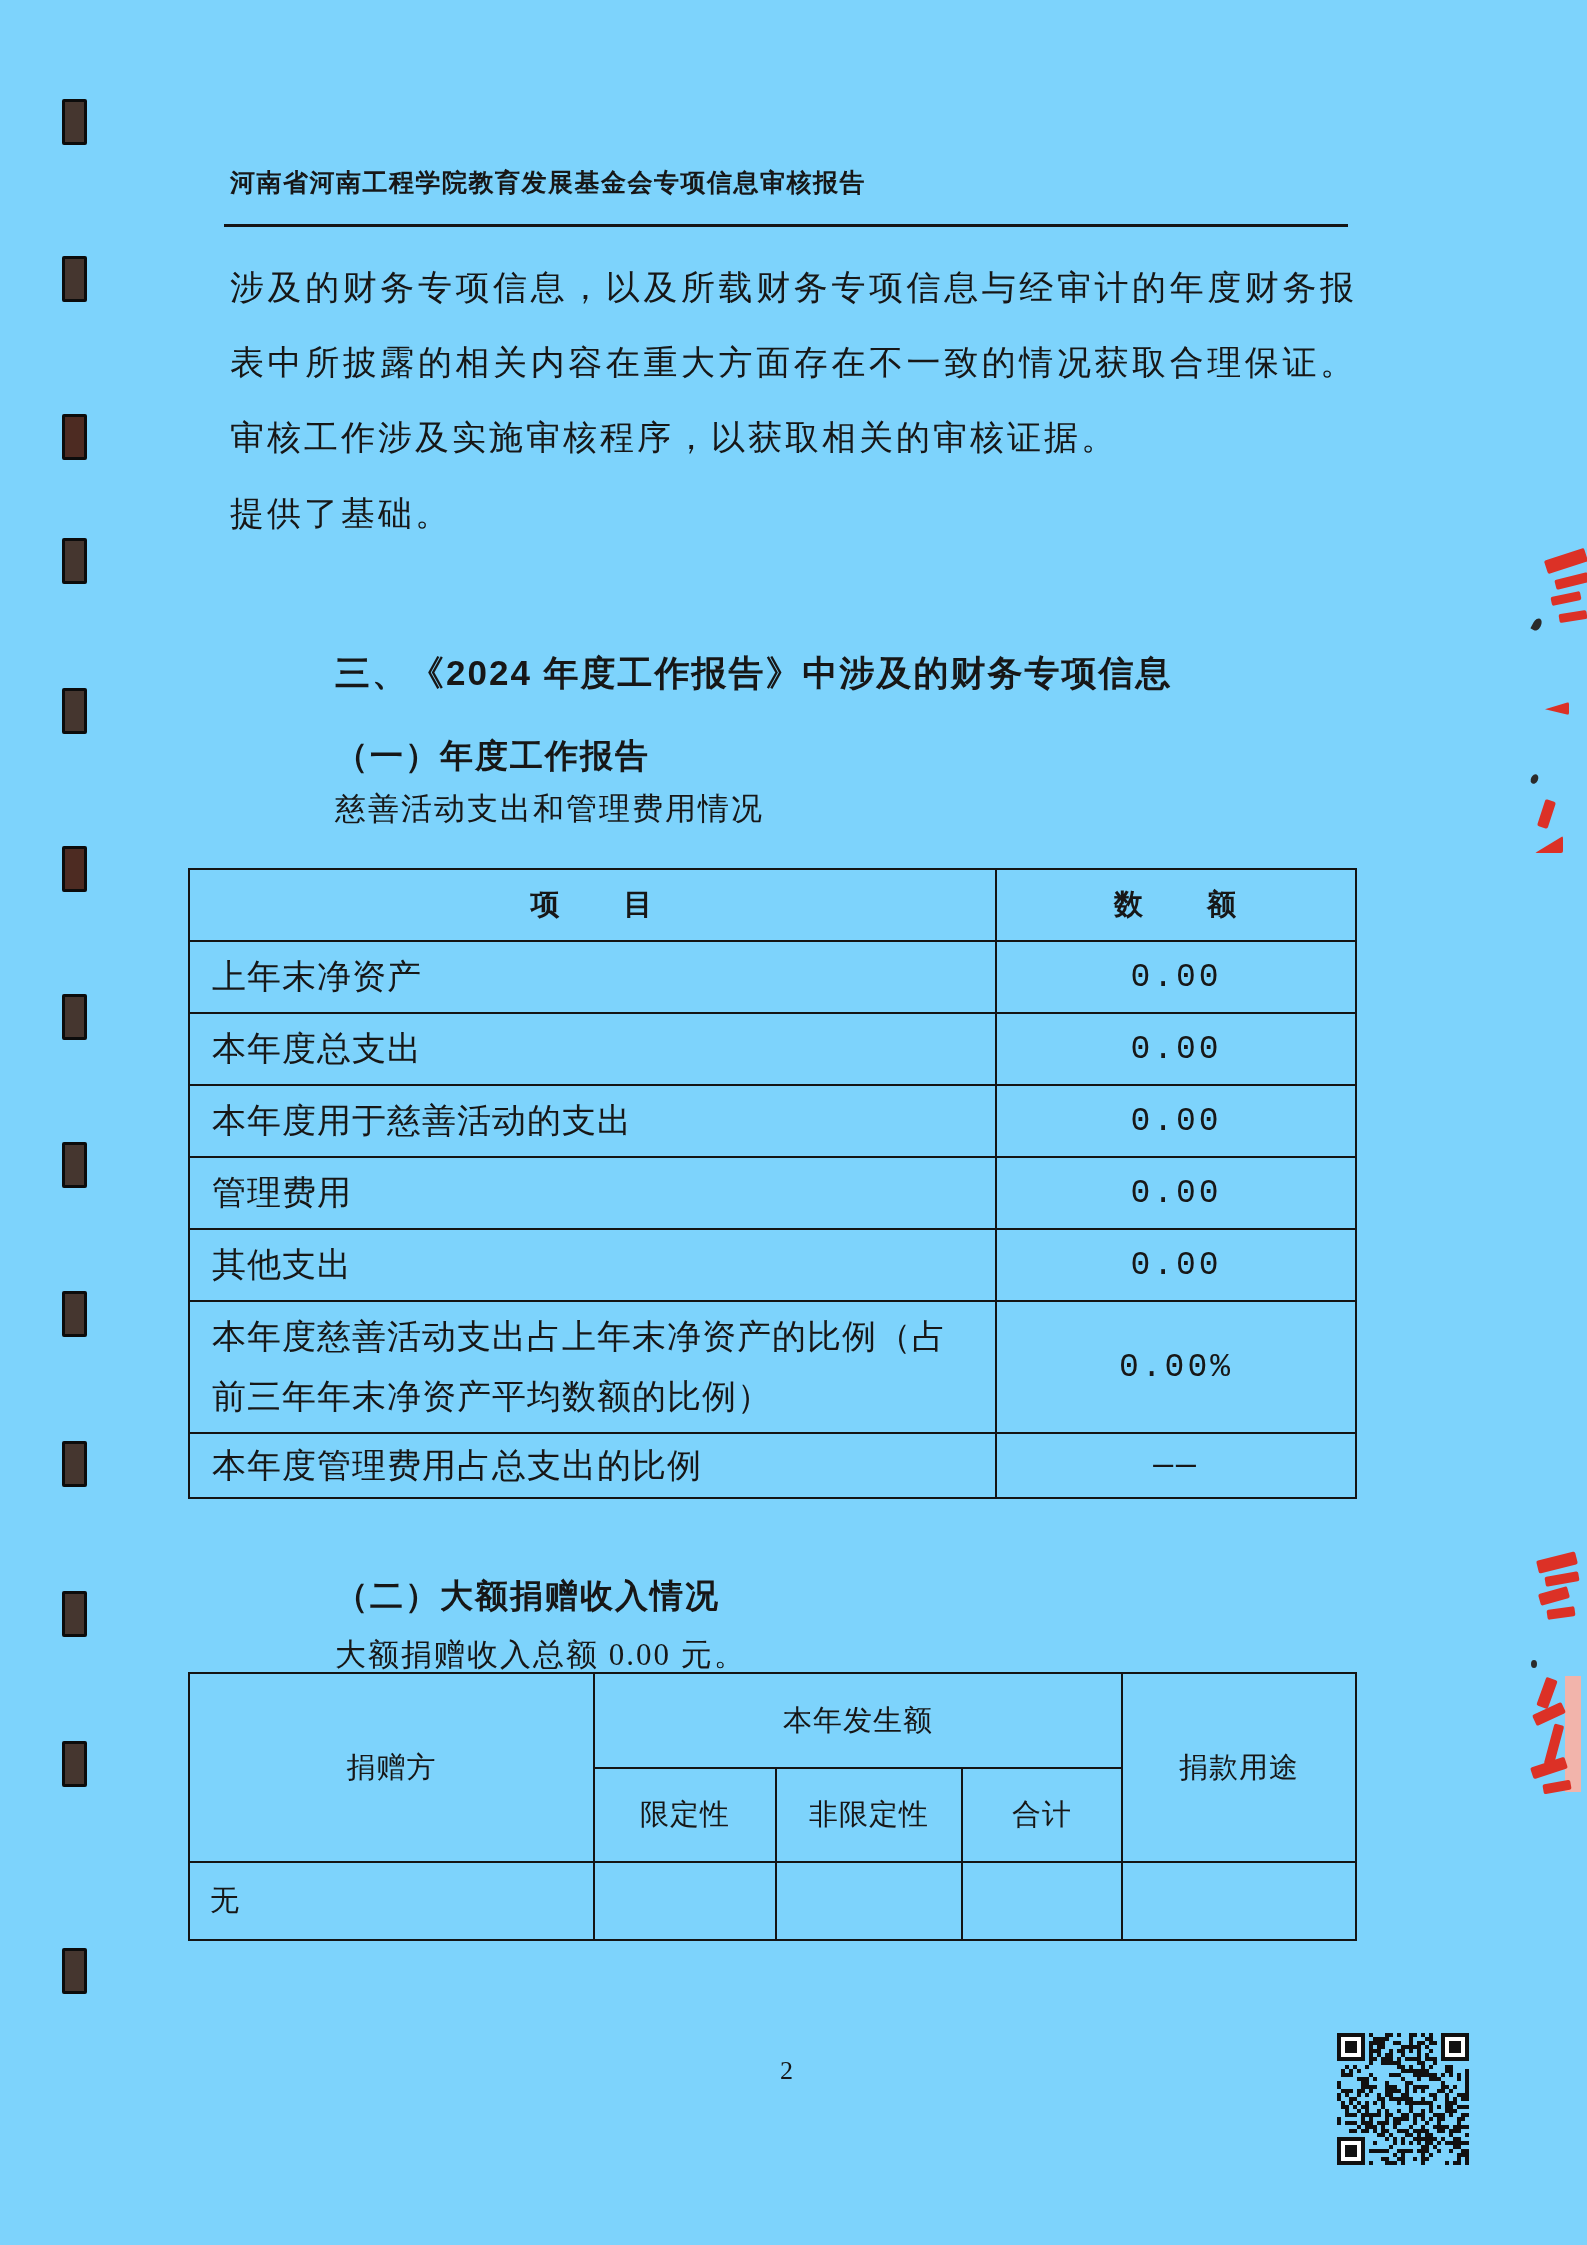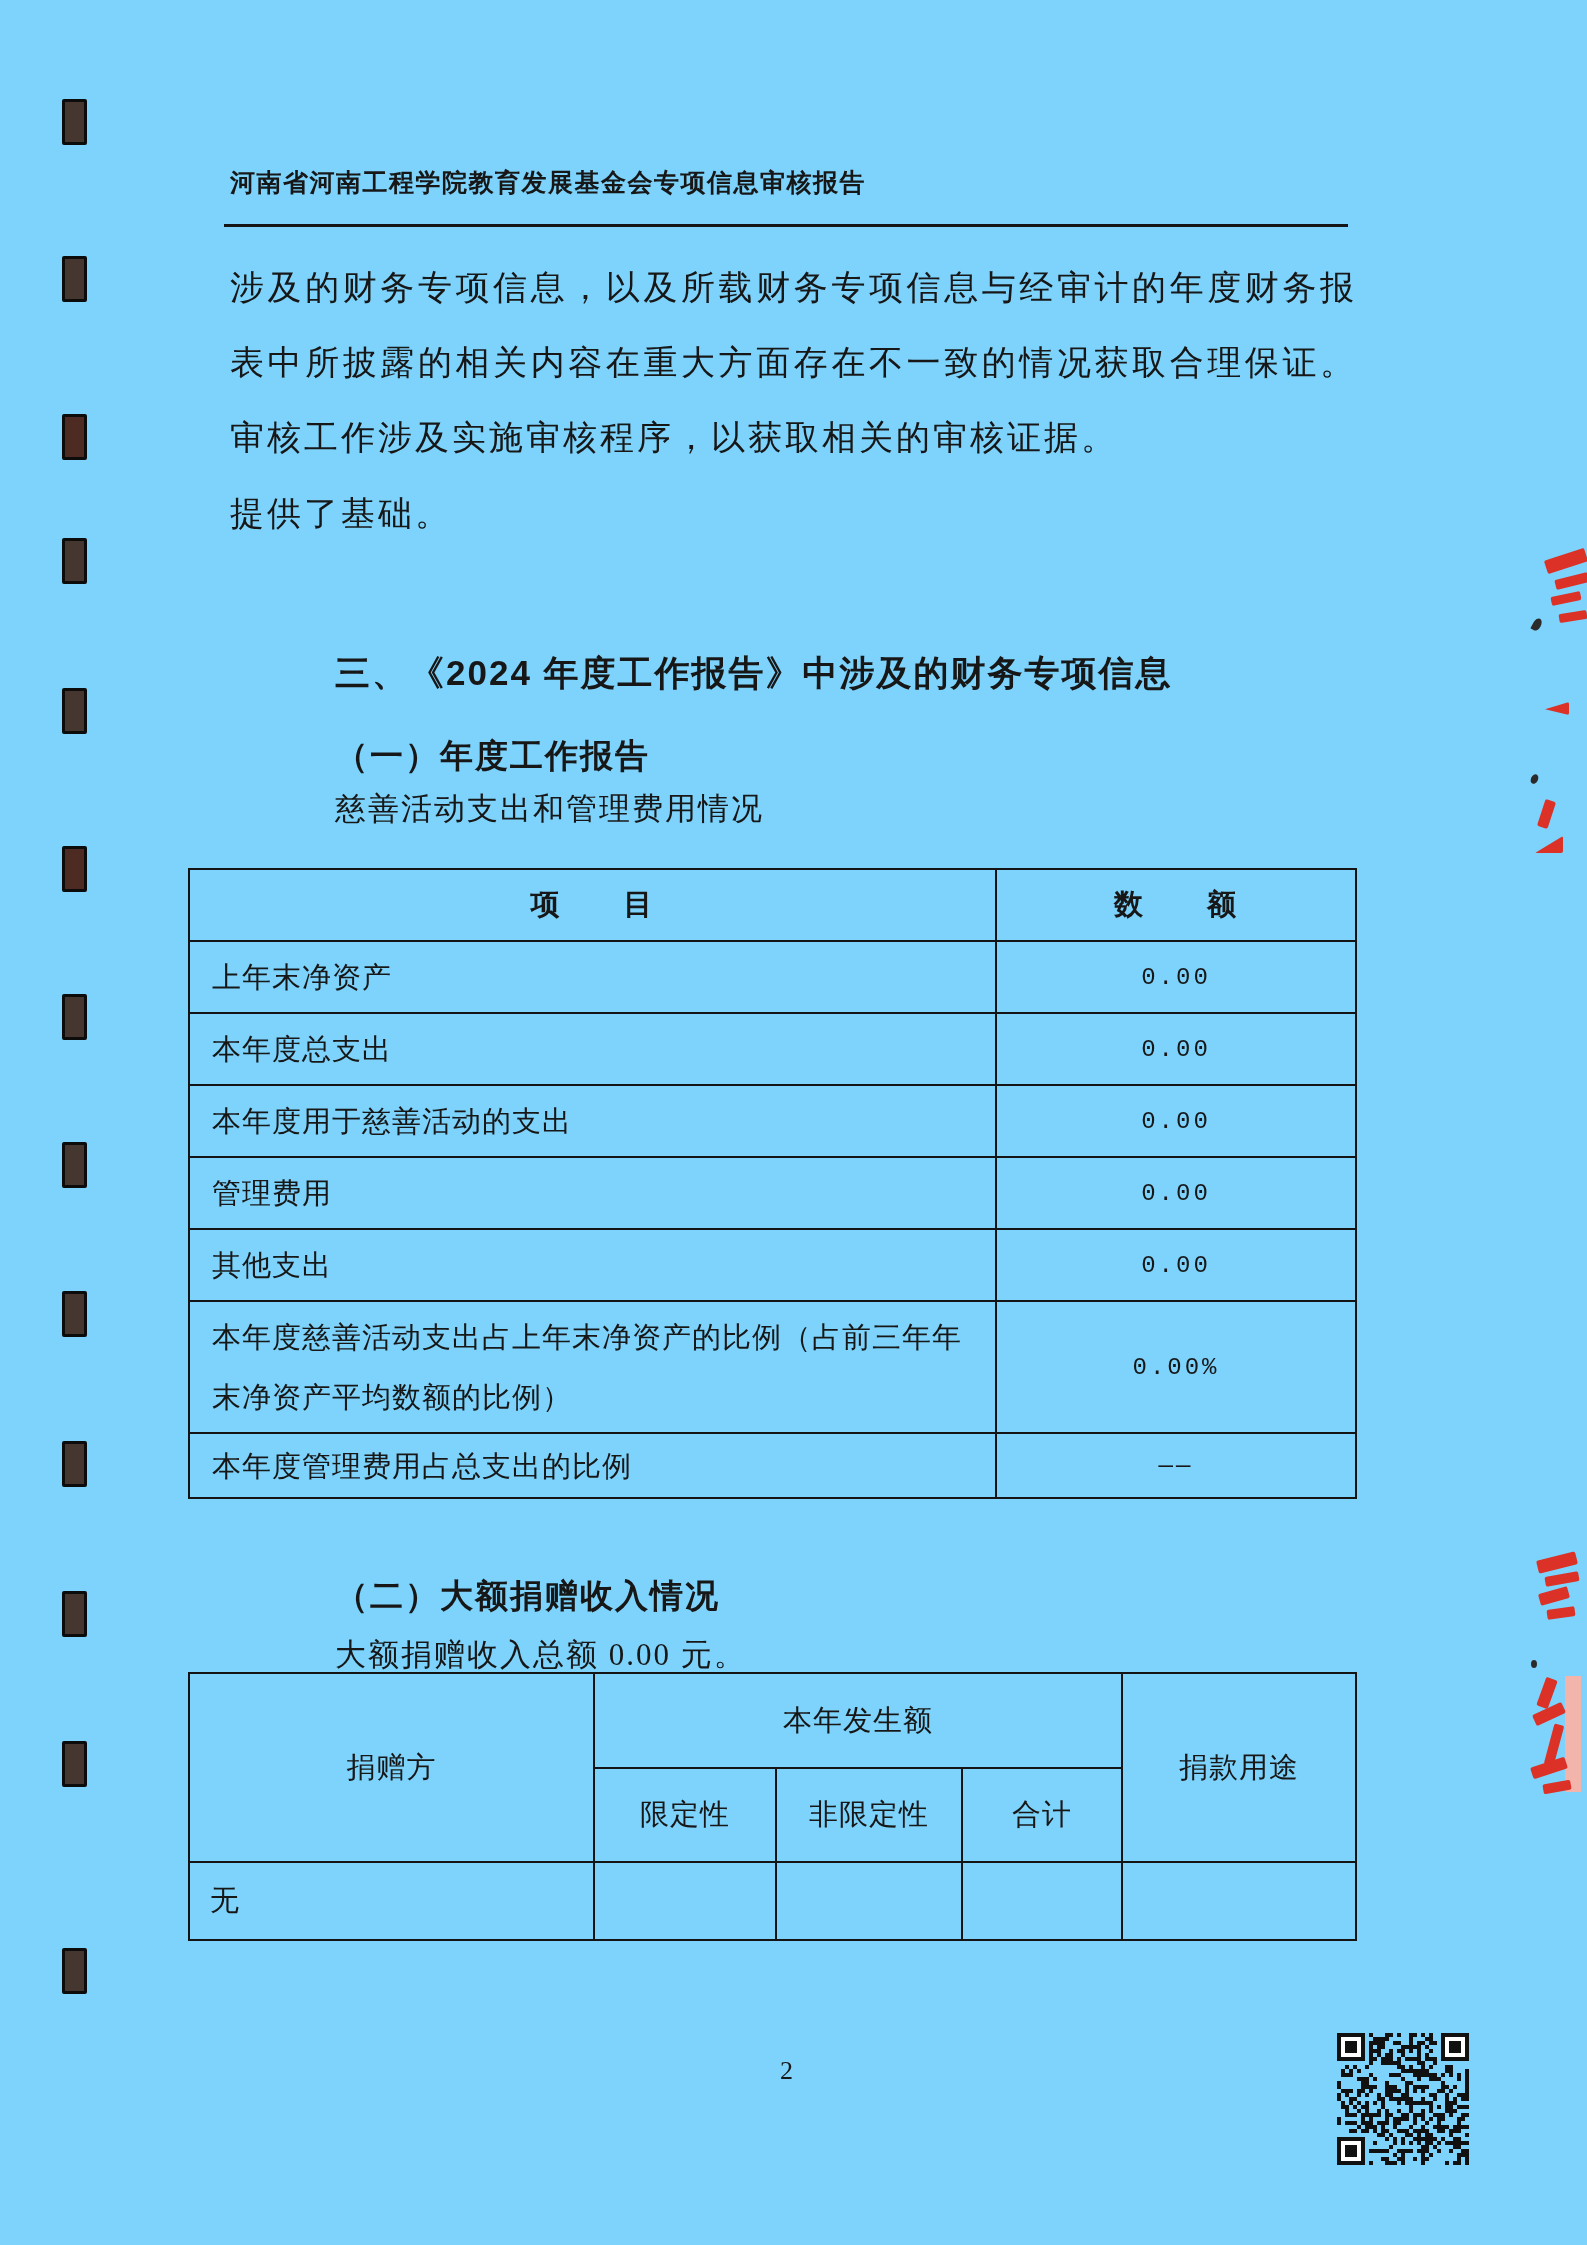--- a/index.html
+++ b/index.html
@@ -35,24 +35,24 @@
   #sub2-heading{top:1574px;}
   .caption{font-size:31px;letter-spacing:2px;}
   #caption1{top:788px;}
   #caption2{top:1634px;}
   
   table{border-collapse:collapse;position:absolute;left:188px;table-layout:fixed;}
   td{border:2px solid #141414;box-sizing:border-box;padding:0;}
   #table1{top:868px;width:1167px;}
   #table1 .th{font-family:"Liberation Sans","DejaVu Sans",sans-serif;font-weight:bold;
     font-size:29px;text-align:center;letter-spacing:2px;}
-  #table1 .lbl{font-size:29px;text-align:left;padding-left:22px;padding-right:28px;
+  #table1 .lbl{font-size:34px;text-align:left;padding-left:22px;padding-right:28px;
     letter-spacing:1px;line-height:60px;margin-left:20px;}
   #table1 .val{font-family:"Liberation Mono","DejaVu Sans Mono",monospace;
-    font-size:24px;text-align:center;letter-spacing:3px;}
+    font-size:33px;text-align:center;letter-spacing:3px;}
   .rh-head{height:72px;}
   .rh{height:72px;}
   .rh-tall{height:132px;}
   .rh-last{height:65px;}
   #table2{top:1672px;width:1167px;}
   #table2 td{font-family:"Liberation Sans","DejaVu Sans",sans-serif;font-size:29px;
     text-align:center;letter-spacing:1px;}
   #table2 .r1{height:95px;}
   #table2 .r2{height:94px;}
   #table2 .r3{height:78px;}

